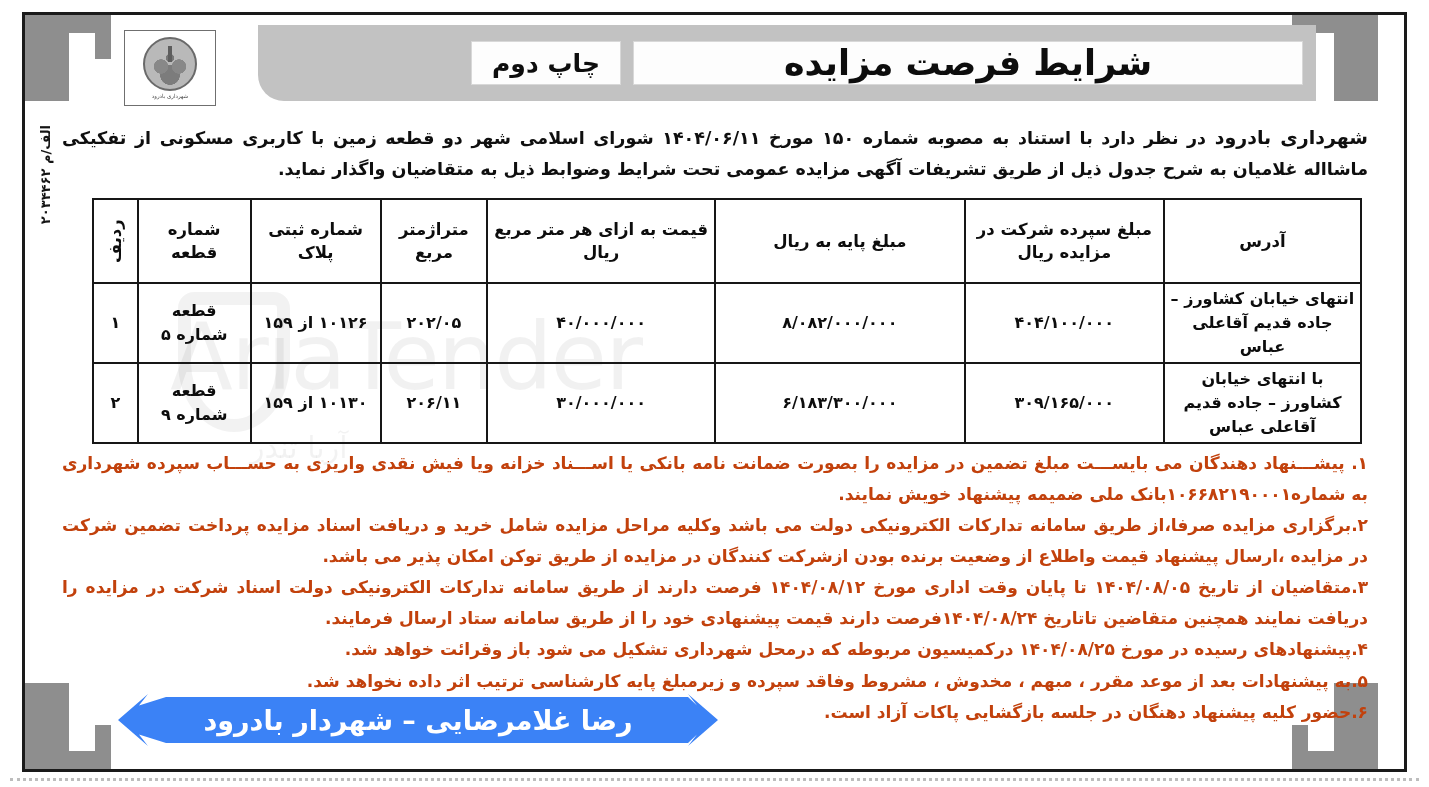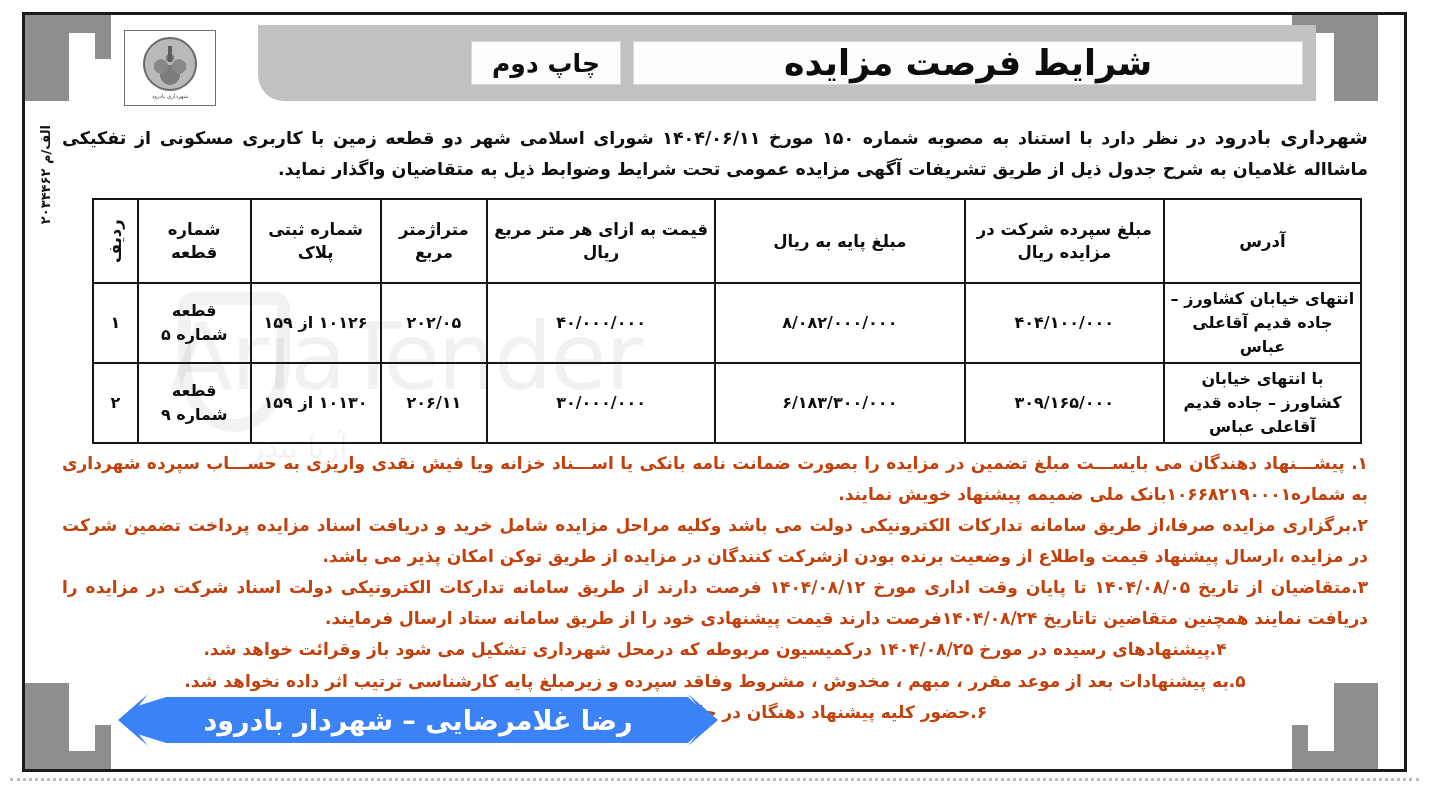--- a/index.html
+++ b/index.html
@@ -218,21 +218,21 @@
     direction: rtl;
     color: #c2410c;
   }
   .cond {
     font-size: 17px;
     line-height: 30.5px;
     font-weight: bold;
     text-align: justify;
     margin-bottom: 1px;
   }
-  .cond.short { text-align: center; }
+  .cond.short { text-align: right; }
 
   
   .ribbon {
     position: absolute;
     left: 118px; top: 694px;
     width: 600px; height: 52px;
     background: #3b82f6;
     display: flex;
     align-items: center;
     justify-content: center;

